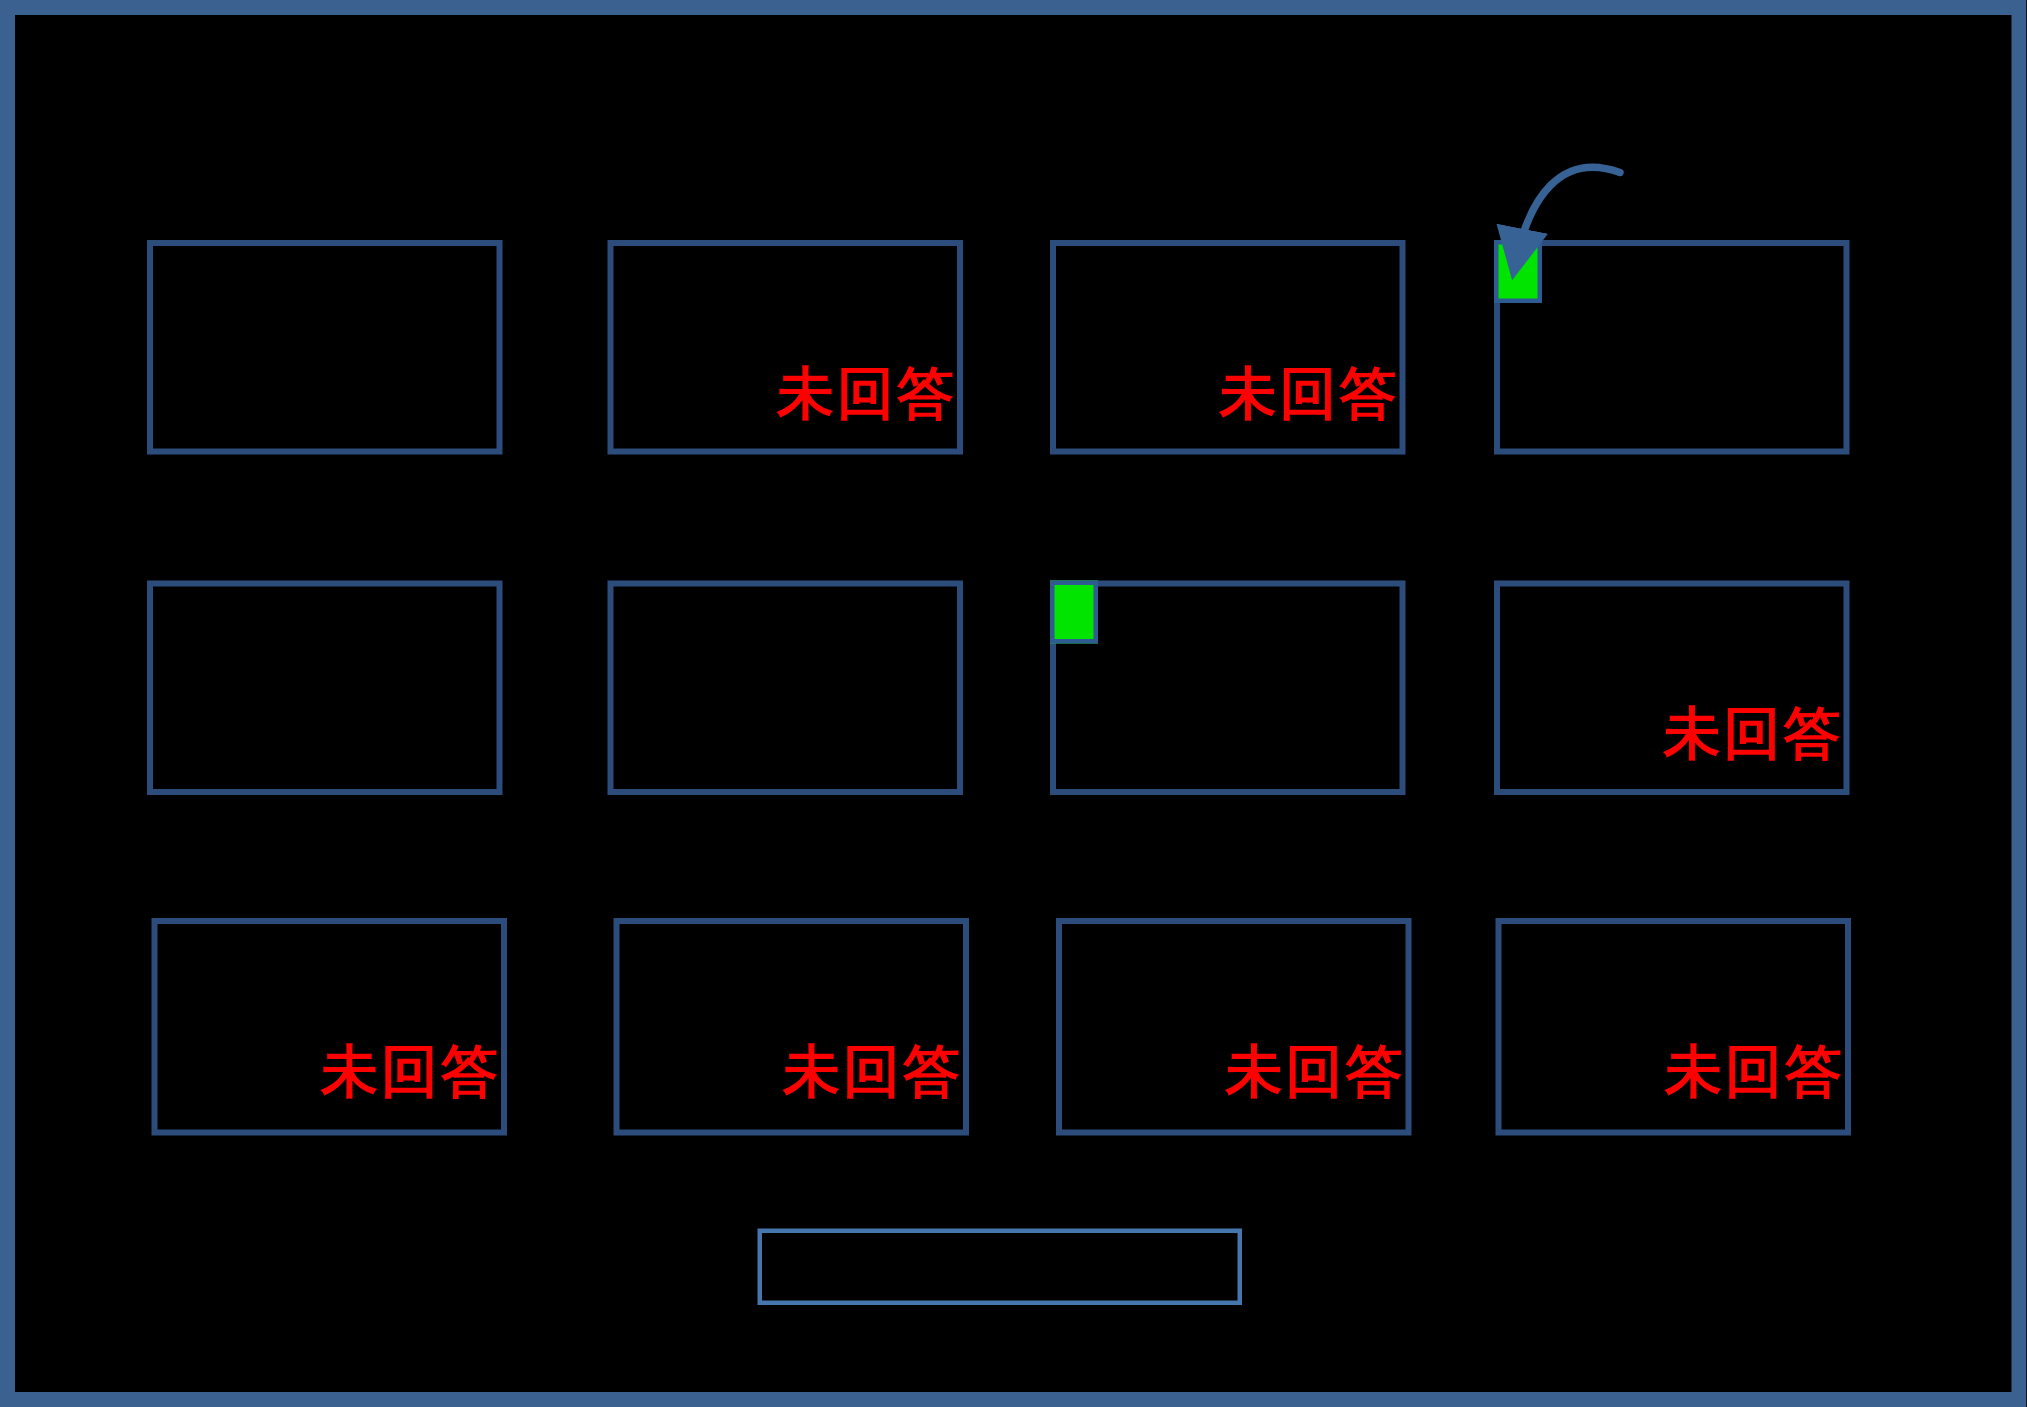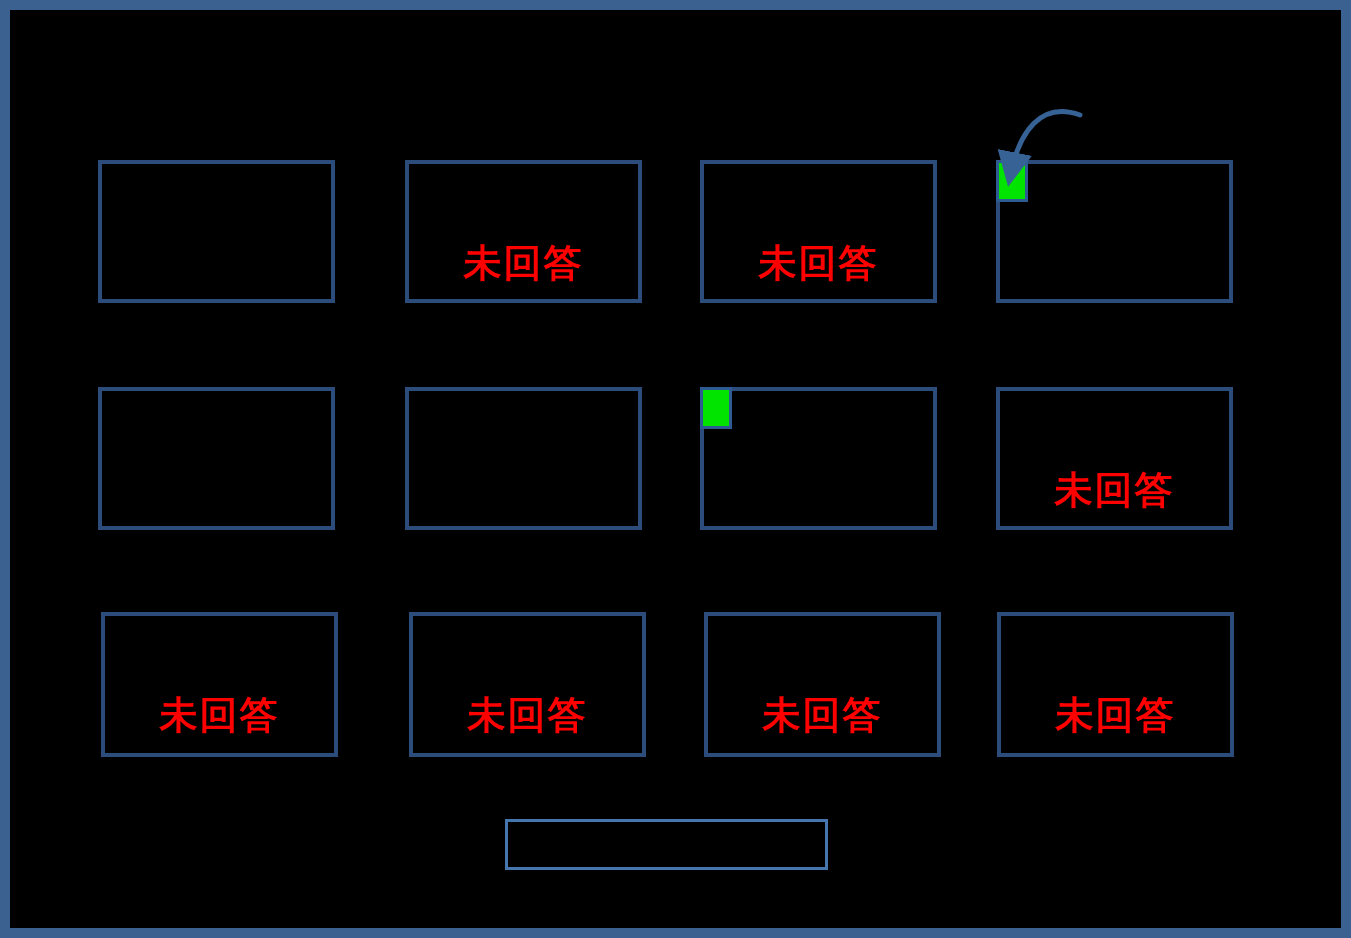--- a/index.html
+++ b/index.html
@@ -17,21 +17,21 @@
     width:237px;height:143px;
     border:4px solid #2C4D7C;
     box-sizing:border-box;
     background:transparent;
     cursor:pointer;
   }
   .card.row3{height:145px;}
   .status{
     position:absolute;
     left:0;top:80px;width:100%;
-    text-align:center;
+    text-align:right;
     font-size:38px;
     font-weight:bold;
     line-height:1;
     color:#FF0000;
     letter-spacing:2px;
     pointer-events:none;
   }
   .marker{
     position:absolute;
     left:-4px;top:-4px;

